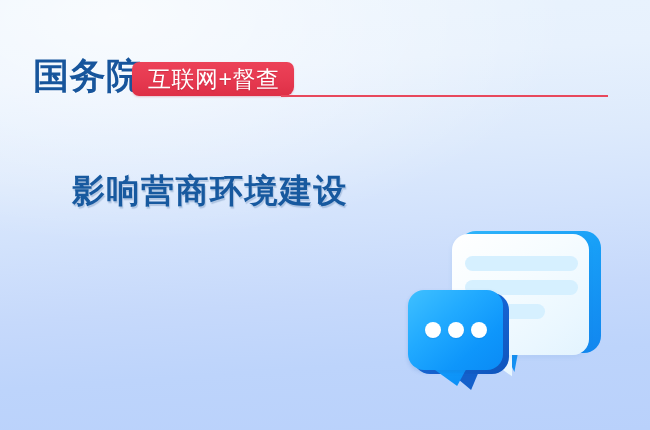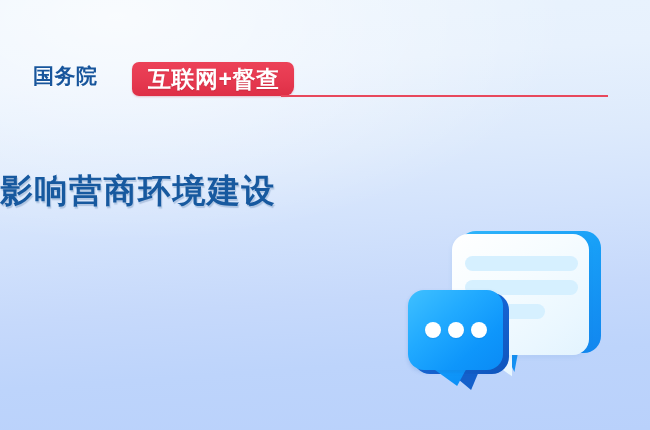--- a/index.html
+++ b/index.html
@@ -32,21 +32,21 @@
     position:absolute;
     left:33px;
     top:55px;
     width:585px;
     height:48px;
   }
   #gov-label {
     position:absolute;
     left:0;
     top:2px;
-    font-size:21px;
+    font-size:36px;
     line-height:38px;
     font-weight:bold;
     letter-spacing:0.5px;
     color:#17559c;
     text-shadow:0 1px 0 rgba(255,255,255,0.55);
     white-space:nowrap;
   }
   #badge {
     position:absolute;
     left:99px;
@@ -55,41 +55,42 @@
     padding:0 15px 0 16px;
     display:flex;
     align-items:center;
     background:linear-gradient(180deg,#ec4258 0%,#e63950 55%,#de2f46 100%);
     border-radius:7px 7px 9px 7px;
     box-shadow:0 1px 2px rgba(190,40,60,0.25);
   }
   #badge-text {
     font-size:23px;
     line-height:26px;
-    font-weight:bold;
+    font-weight:normal;
     color:#ffffff;
     letter-spacing:0.5px;
     white-space:nowrap;
     text-shadow:0 1px 1px rgba(150,25,45,0.30);
   }
   #header-rule {
     position:absolute;
     left:248px;
     top:40px;
     width:327px;
     height:2px;
     background:#e8485c;
   }
 
   
   #title-block {
     position:absolute;
     left:0;
     top:168px;
     width:420px;
+    text-align:center;
   }
   .title-line {
     font-size:33px;
     line-height:46px;
     font-weight:bold;
     letter-spacing:1.5px;
     color:#17599f;
     text-shadow:1px 2px 1px rgba(20,70,130,0.22);
     white-space:nowrap;
   }

